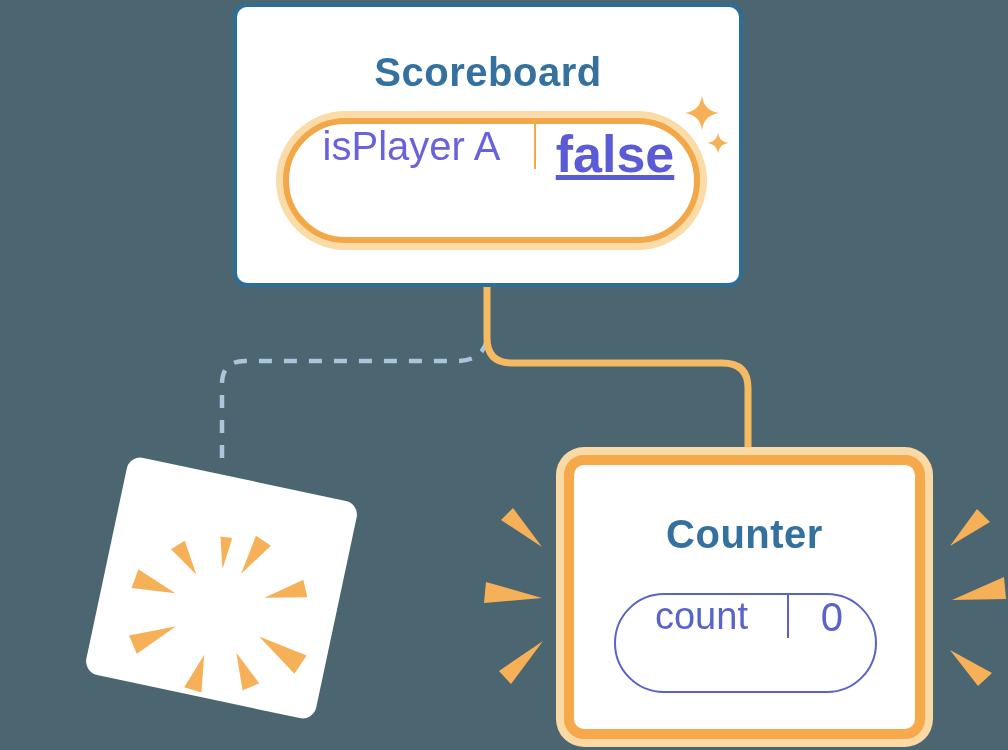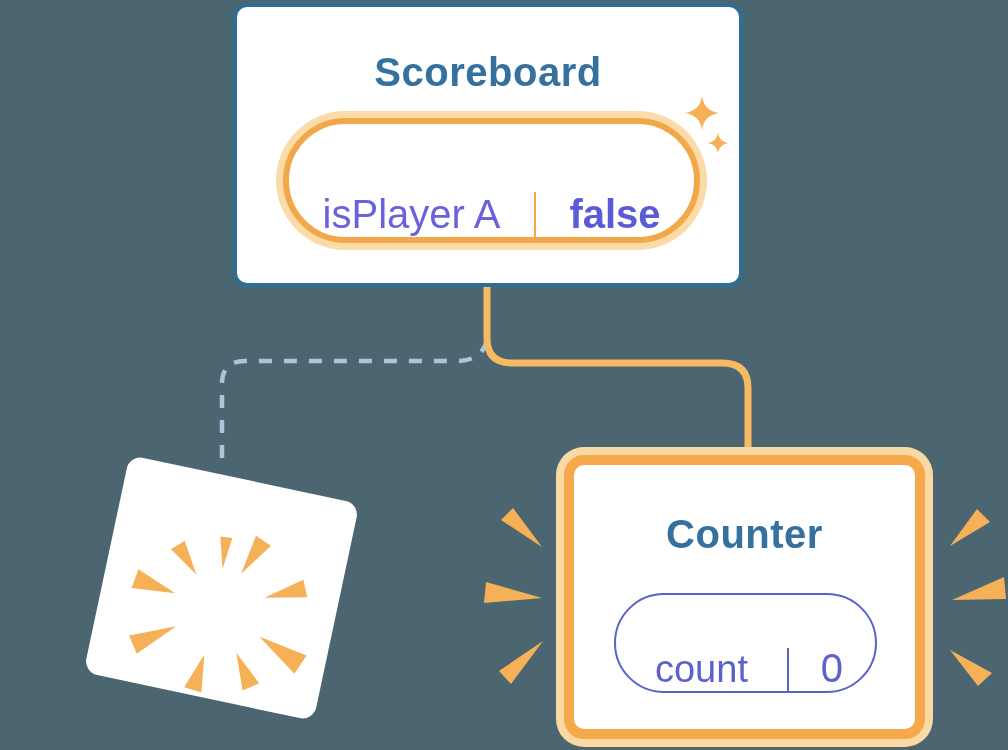--- a/index.html
+++ b/index.html
@@ -30,35 +30,35 @@
   .card-title{
     position:absolute;left:0;right:0;text-align:center;
     font-size:40px;font-weight:600;color:#35719F;
     letter-spacing:0.5px;white-space:nowrap;
   }
   .scoreboard-card .card-title{top:43px;}
 
   
   .state-pill{
     position:absolute;box-sizing:border-box;background:#ffffff;
-    display:flex;align-items:flex-end;
+    display:flex;align-items:flex-start;
   }
   .pill-orange{
     left:46px;top:111px;width:417px;height:125px;
     border:6px solid #F2A849;border-radius:70px;
     box-shadow:0 0 0 7px #FBDCA8;
   }
   .pill-orange .seg-label{
     flex:0 0 60.5%;display:flex;align-items:center;justify-content:center;
     border-right:2px solid #F2A849;
     font-size:40px;color:#6A62DA;
   }
   .pill-orange .seg-value{
     flex:1;display:flex;align-items:center;justify-content:center;
-    font-size:40px;font-weight:700;color:#5C5BD6;
+    font-size:52px;font-weight:700;color:#5C5BD6;text-decoration:underline;
   }
 
   
   .counter-card{
     position:absolute;left:564px;top:455px;width:361px;height:284px;
     box-sizing:border-box;background:#ffffff;
     border:10px solid #F5A94B;border-radius:20px;
     box-shadow:0 0 0 8px #FBD9A4;
     z-index:2;
   }

